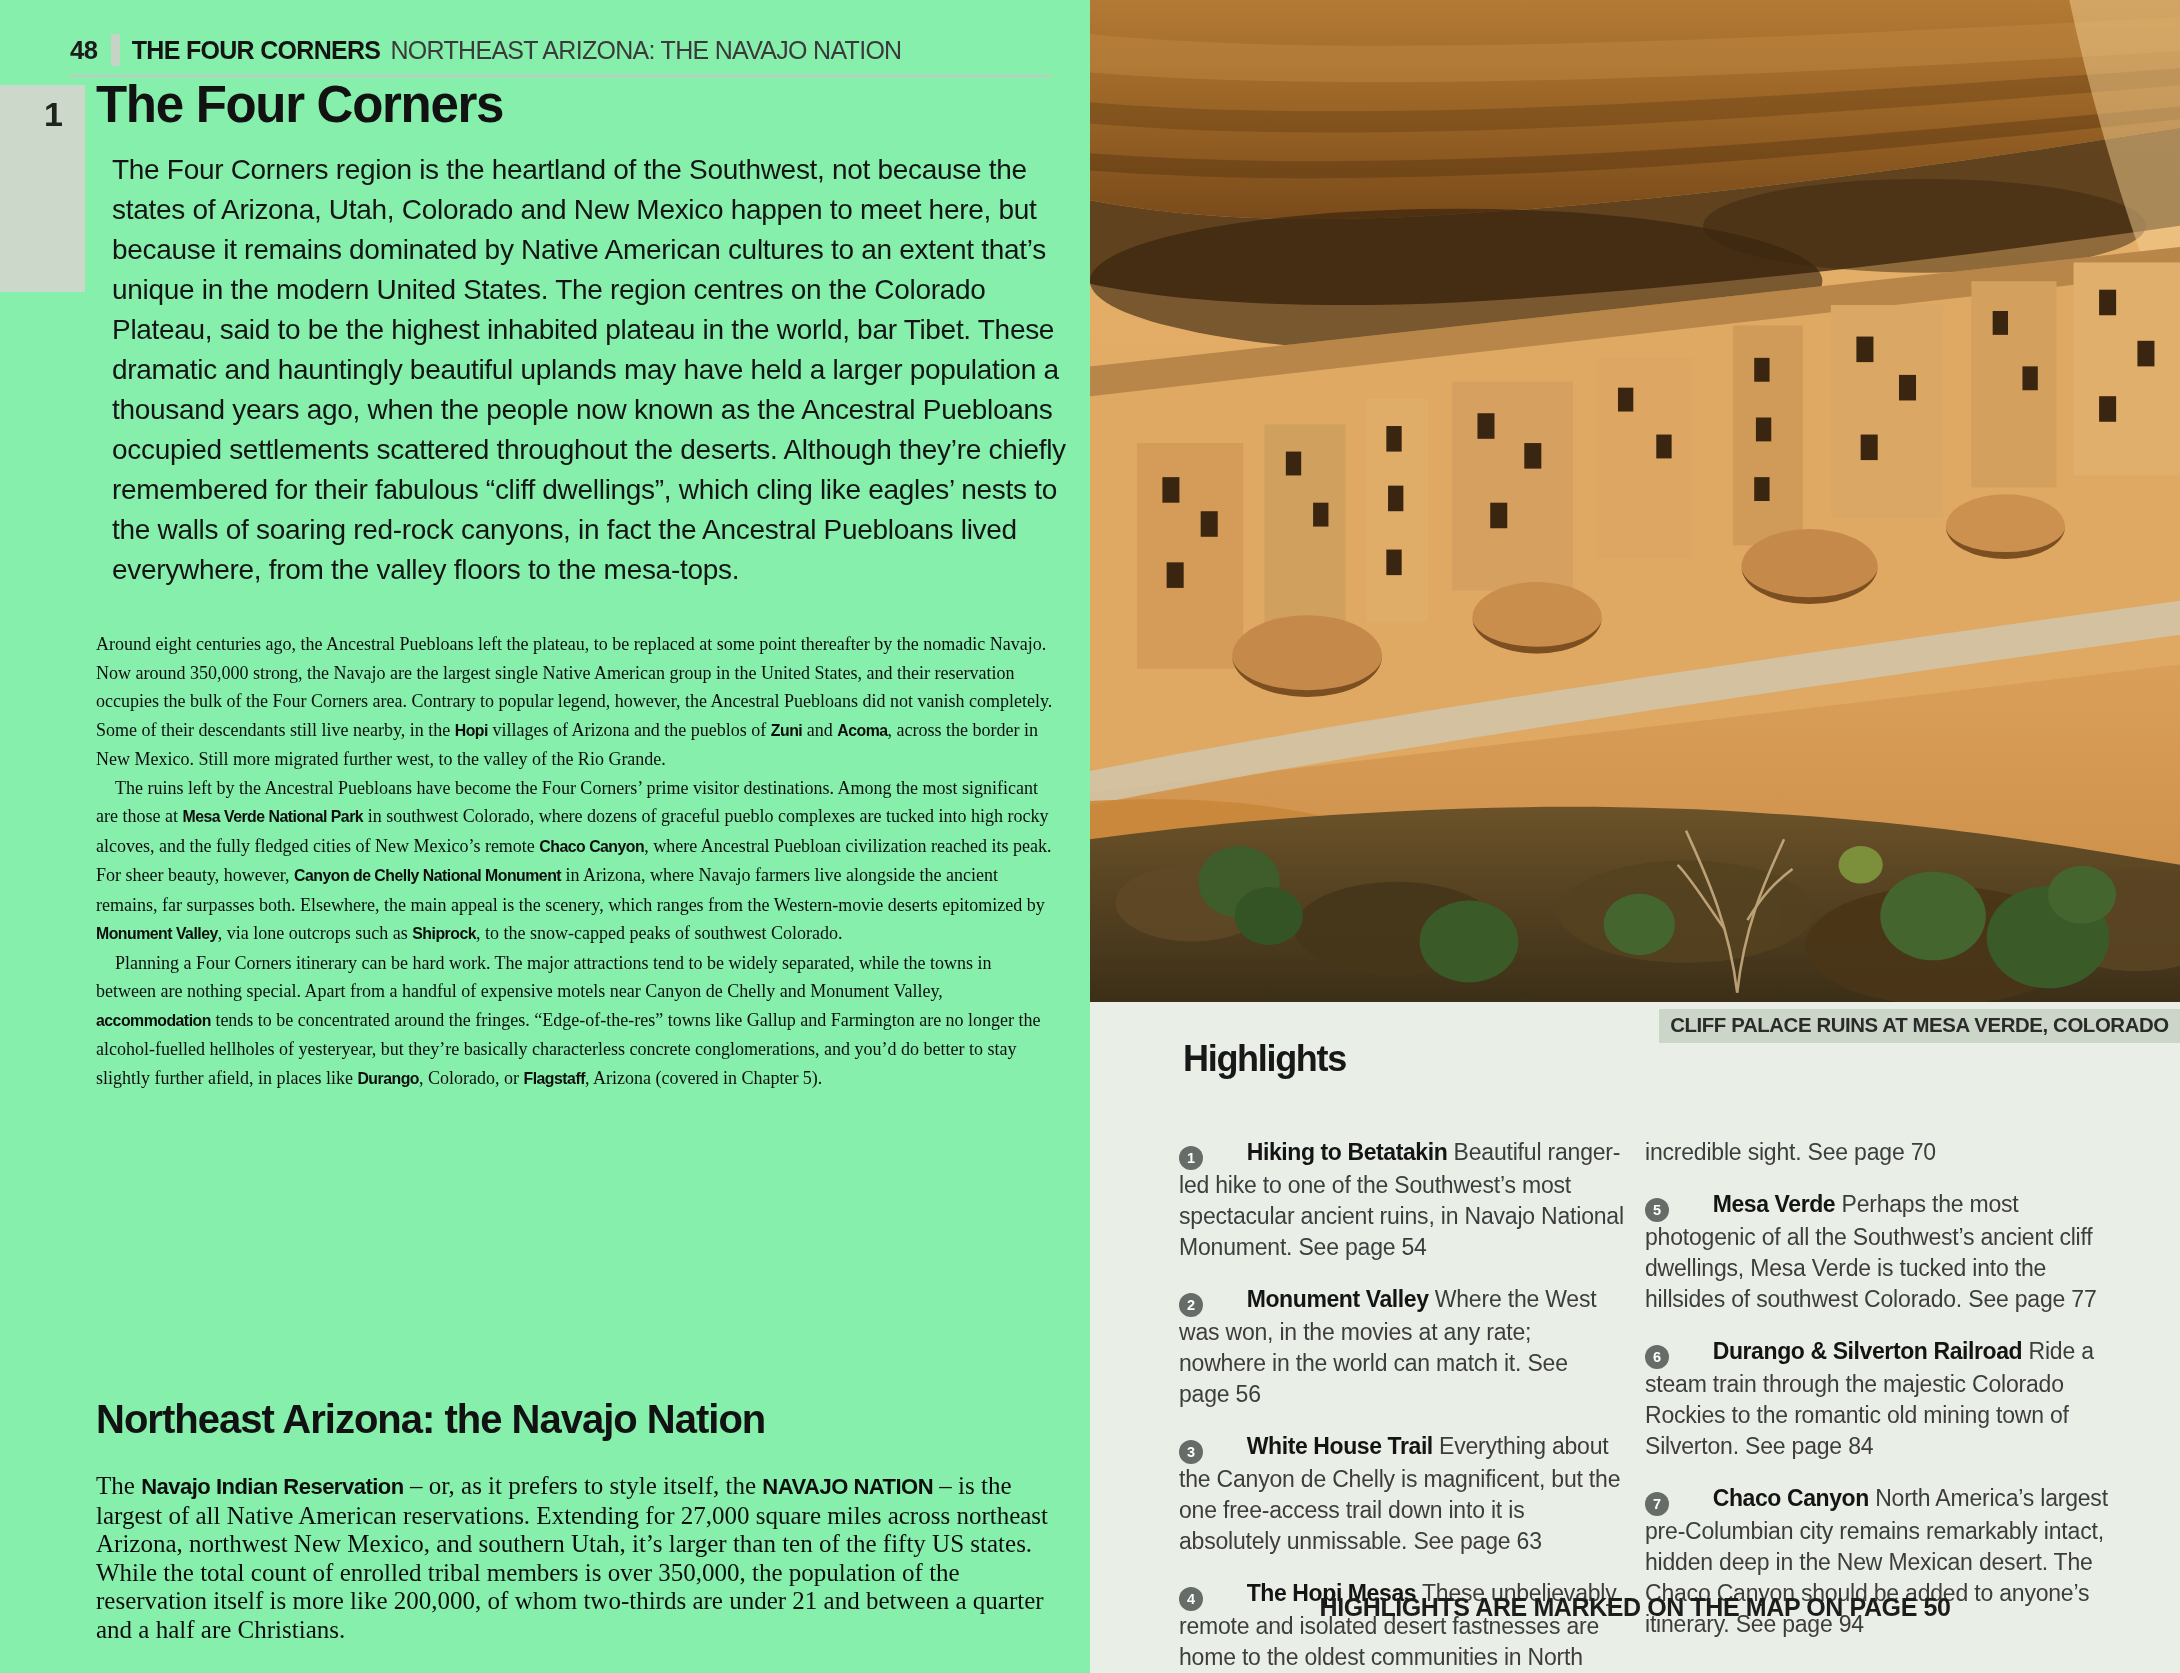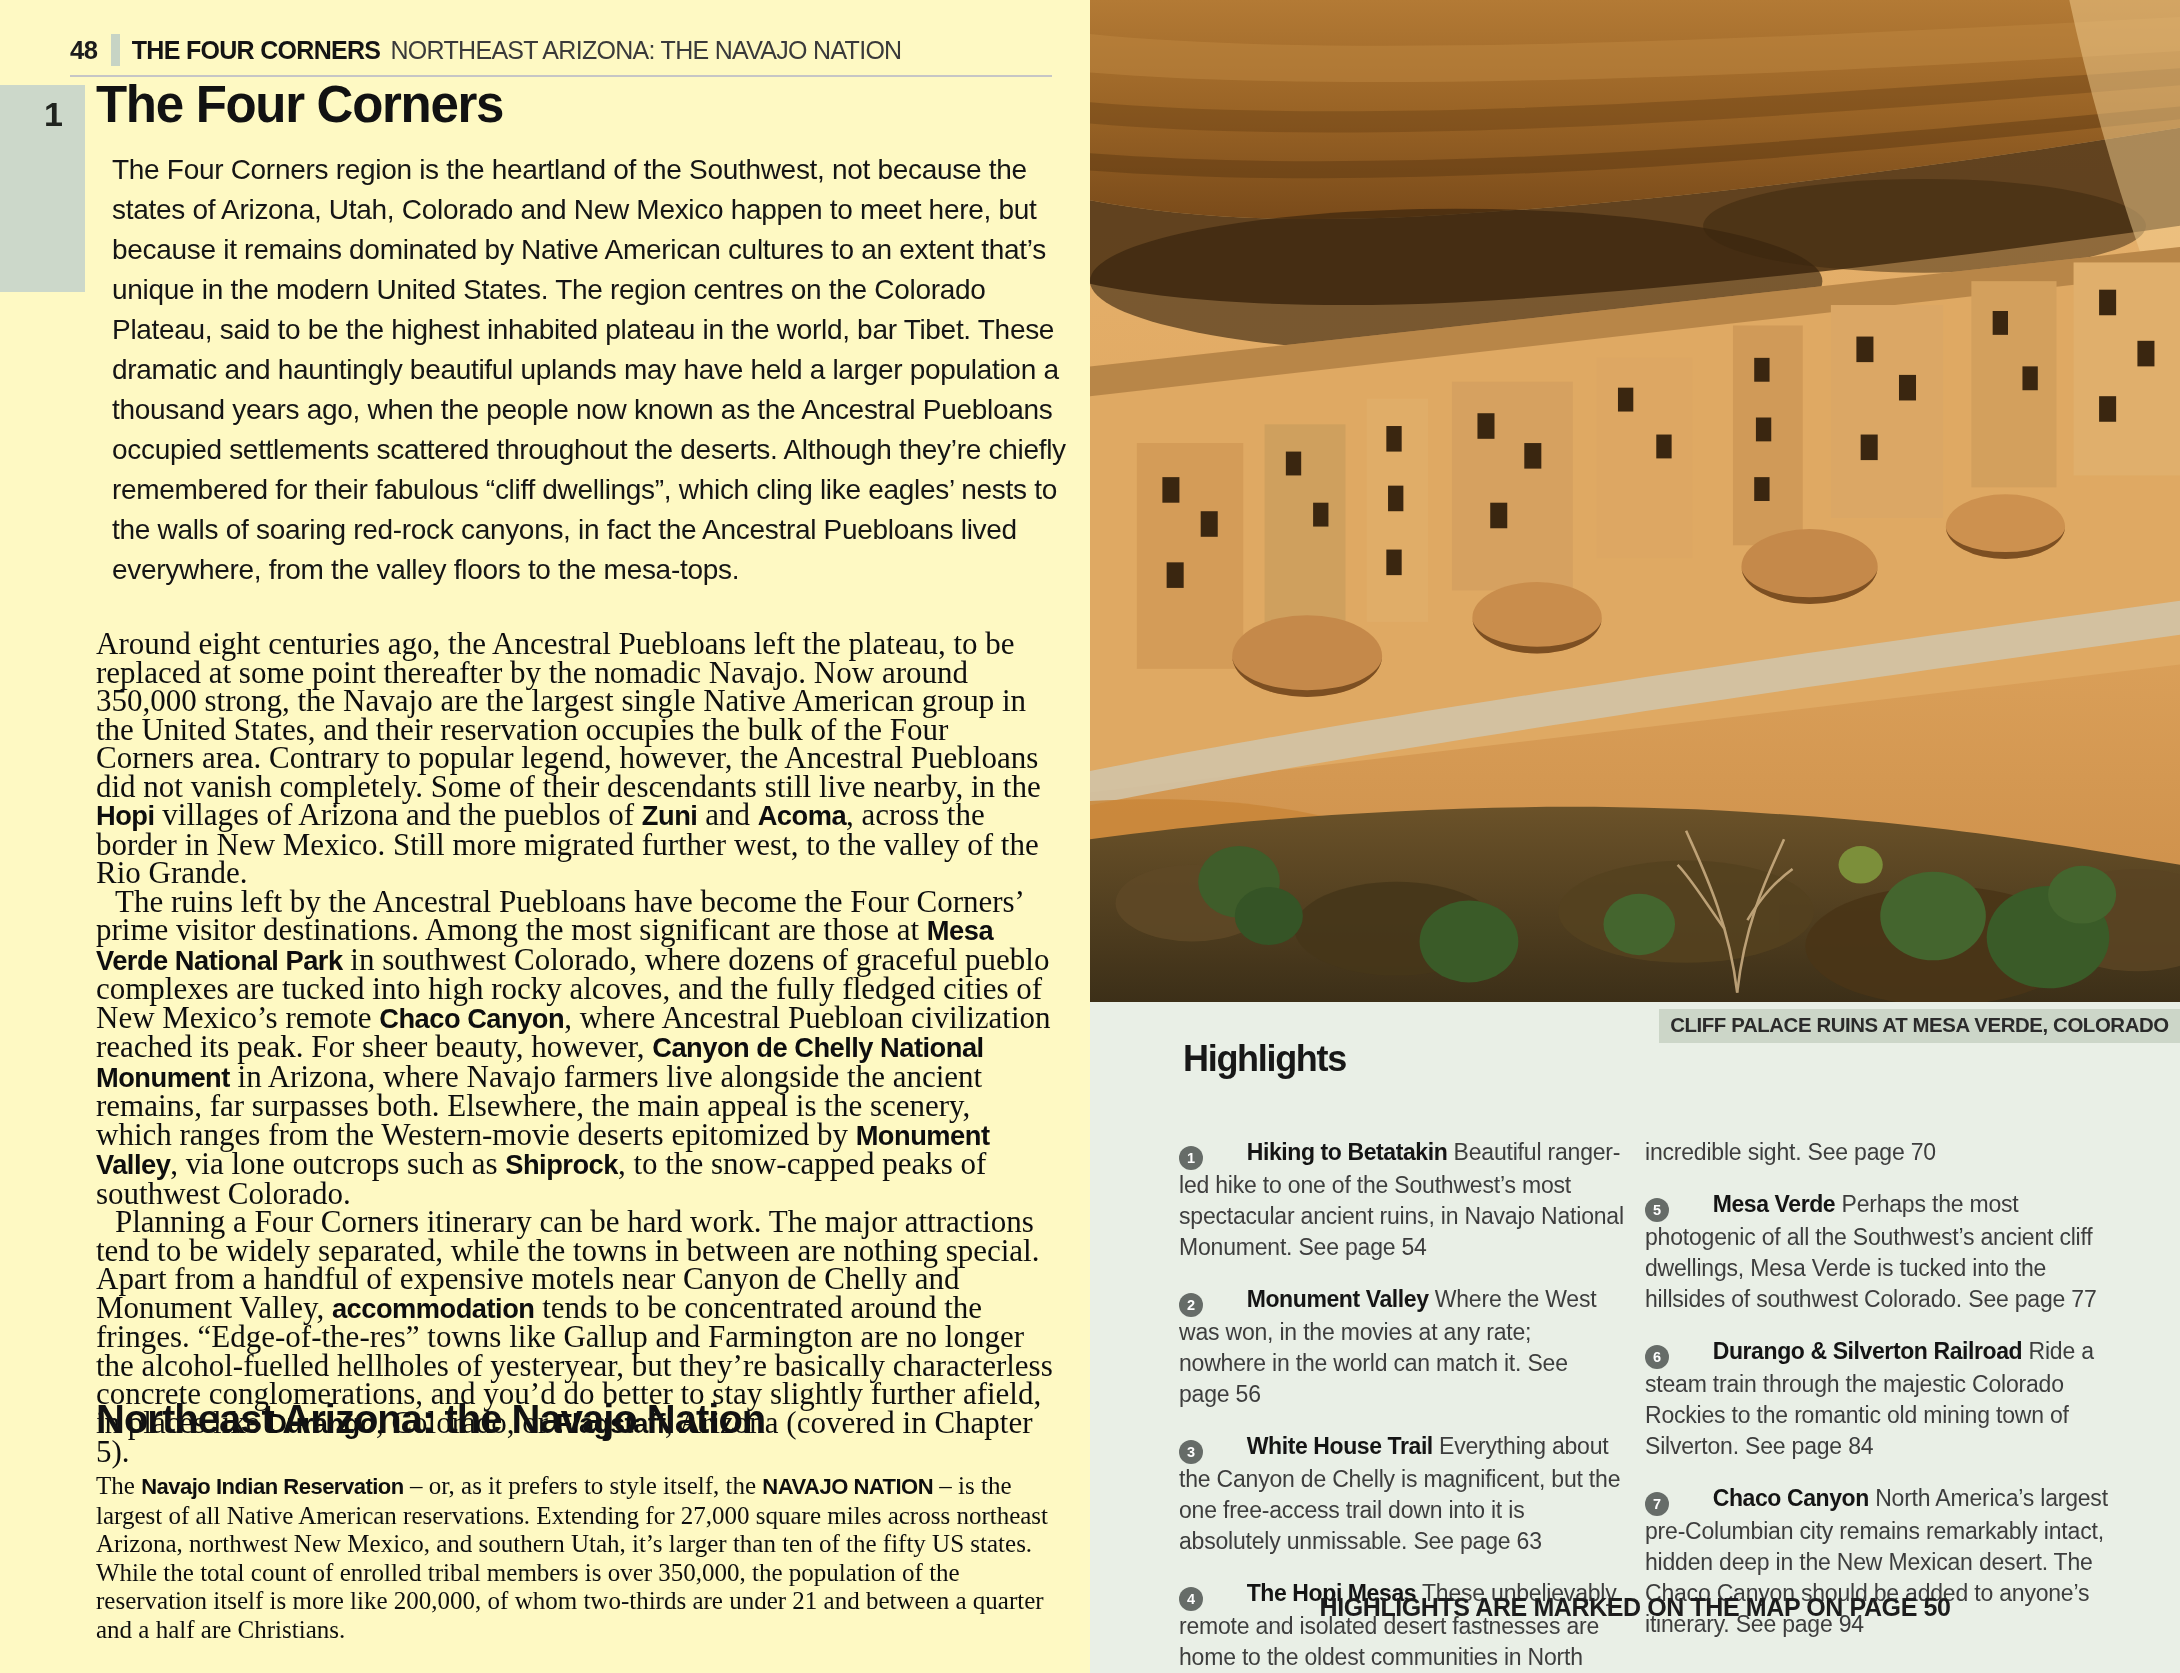--- a/index.html
+++ b/index.html
@@ -1,16 +1,16 @@
 <!DOCTYPE html>
 <html style="font-size:13.6px"><head>
 <meta charset="utf-8">
 <style>
   html,body{margin:0;padding:0;background:#ffffff;}
-  .canvas{position:relative;width:2181px;height:1674px;background:#fef9c3;overflow:hidden;
+  .canvas{position:relative;width:2181px;height:1674px;background:#86efac;overflow:hidden;
           font-family:"Liberation Sans",sans-serif;color:#161616;}
 
   
   .runhead{position:absolute;left:70px;top:34px;width:982px;display:flex;align-items:center;}
   .runhead .pgnum{font-size:25.6px;font-weight:700;letter-spacing:-0.4px;color:#1c1c1c;}
   .runhead .greenbar{width:8.5px;height:32px;background:#c7d4c5;margin:0 12px 0 13.6px;}
   .runhead .booktitle{font-size:25px;font-weight:700;letter-spacing:-0.7px;color:#141414;white-space:pre;}
   .runhead .runsection{font-size:25px;font-weight:400;letter-spacing:-0.7px;color:#3a3a3a;margin-left:10.2px;white-space:pre;}
   .runrule{position:absolute;left:70px;top:75px;width:982px;height:1.7px;background:#c6c6c6;}
 
@@ -18,21 +18,21 @@
                text-align:right;box-sizing:border-box;padding:10.2px 22px 0 0;}
   .chapter-tab span{font-size:34px;font-weight:700;color:#20241f;}
 
   .article-title{position:absolute;left:96px;top:75px;margin:0;font-size:51px;font-weight:700;
                  letter-spacing:-1.3px;color:#121212;}
 
   .intro{position:absolute;left:112px;top:150px;width:961px;margin:0;
          font-size:28px;line-height:40px;letter-spacing:-0.3px;color:#151515;}
 
   .body-serif{position:absolute;left:96px;top:630px;width:957px;
-              font-family:"Liberation Serif",serif;font-size:31px;line-height:28.5px;color:#0e0e0e;}
+              font-family:"Liberation Serif",serif;font-size:18px;line-height:28.5px;color:#0e0e0e;}
   .body-serif p{margin:0;}
   .body-serif p.ind{text-indent:19px;}
   .body-serif b, .serifpara b{font-family:"Liberation Sans",sans-serif;font-weight:700;
               font-size:0.88em;letter-spacing:-0.5px;}
 
   .section-heading{position:absolute;left:96px;top:1397px;margin:0;font-size:40px;font-weight:700;
                    letter-spacing:-1px;color:#121212;}
 
   .serifpara{position:absolute;left:96px;top:1472px;width:957px;margin:0;
              font-family:"Liberation Serif",serif;font-size:25px;line-height:28.5px;color:#0e0e0e;}

